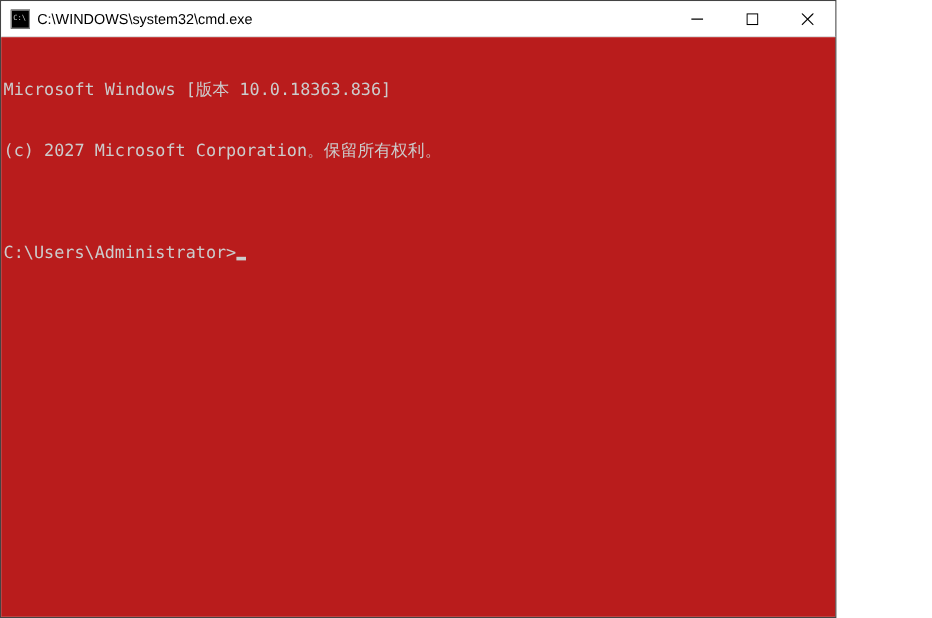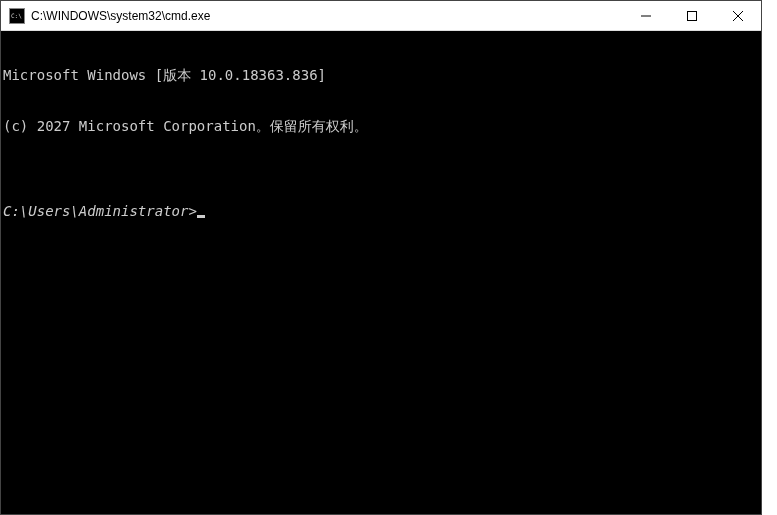--- a/index.html
+++ b/index.html
@@ -8,21 +8,21 @@
       box-sizing: border-box;
     }
     body {
       width: 777px;
       height: 515px;
       background: #fff;
       font-family: "Segoe UI", Tahoma, sans-serif;
       overflow: hidden;
     }
     .window {
-      width: 762px;
+      width: 697px;
       height: 515px;
       border: 1px solid #444;
       background: #fff;
       display: flex;
       flex-direction: column;
     }
     .titlebar {
       height: 30px;
       background: #ffffff;
       display: flex;
@@ -70,37 +70,36 @@
       background: transparent;
       border: none;
       cursor: pointer;
     }
     .win-btn svg {
       width: 10px;
       height: 10px;
     }
     .terminal {
       flex: 1;
-      background: #000000;
+      background: #b91c1c;
       color: #cccccc;
       font-family: "NSimSun", "SimSun", "Consolas", monospace;
       font-size: 14px;
       line-height: 17px;
       padding: 2px 0 0 2px;
       white-space: pre;
       overflow: hidden;
       position: relative;
     }
     .terminal-line {
       white-space: pre;
     }
     .prompt-line {
       display: flex;
       align-items: baseline;
-      font-style: italic;
     }
     .cursor {
       display: inline-block;
       width: 8px;
       height: 3px;
       background: #cccccc;
       margin-left: 0;
       vertical-align: baseline;
       position: relative;
       top: 2px;

